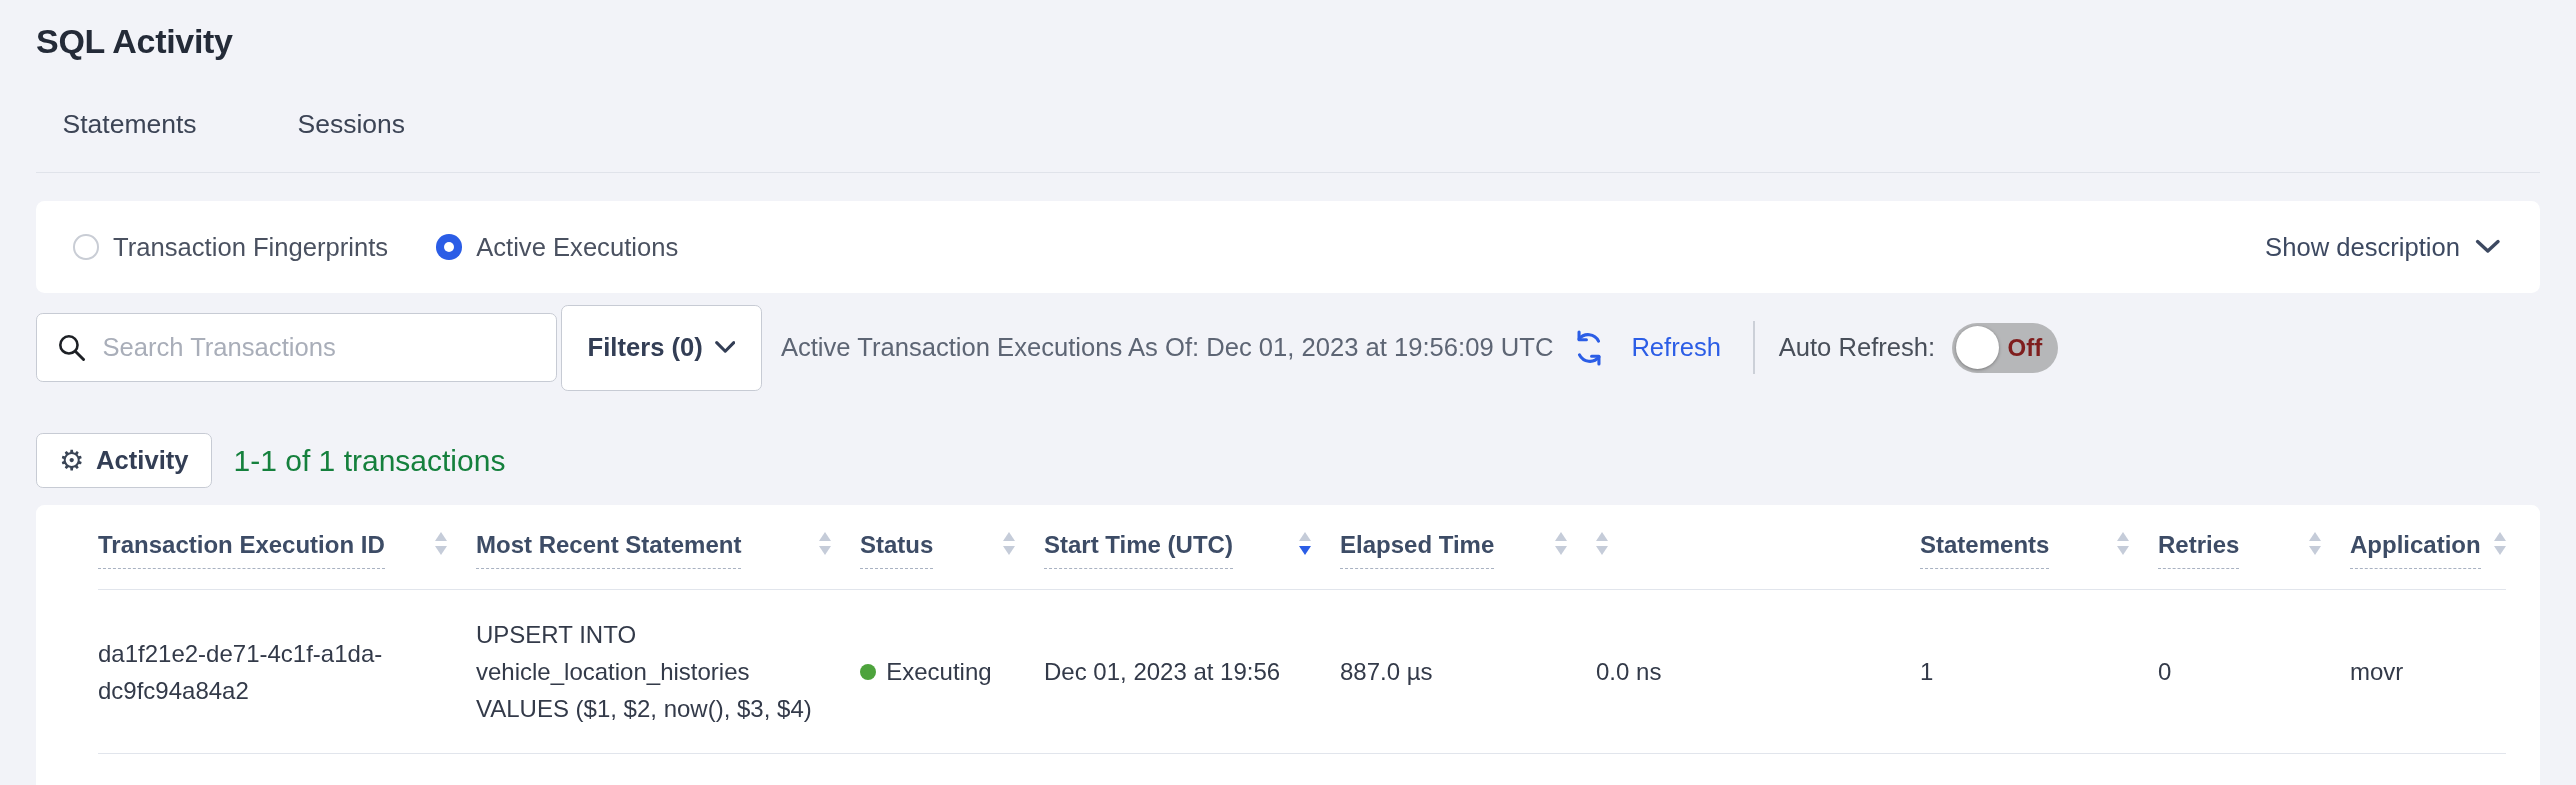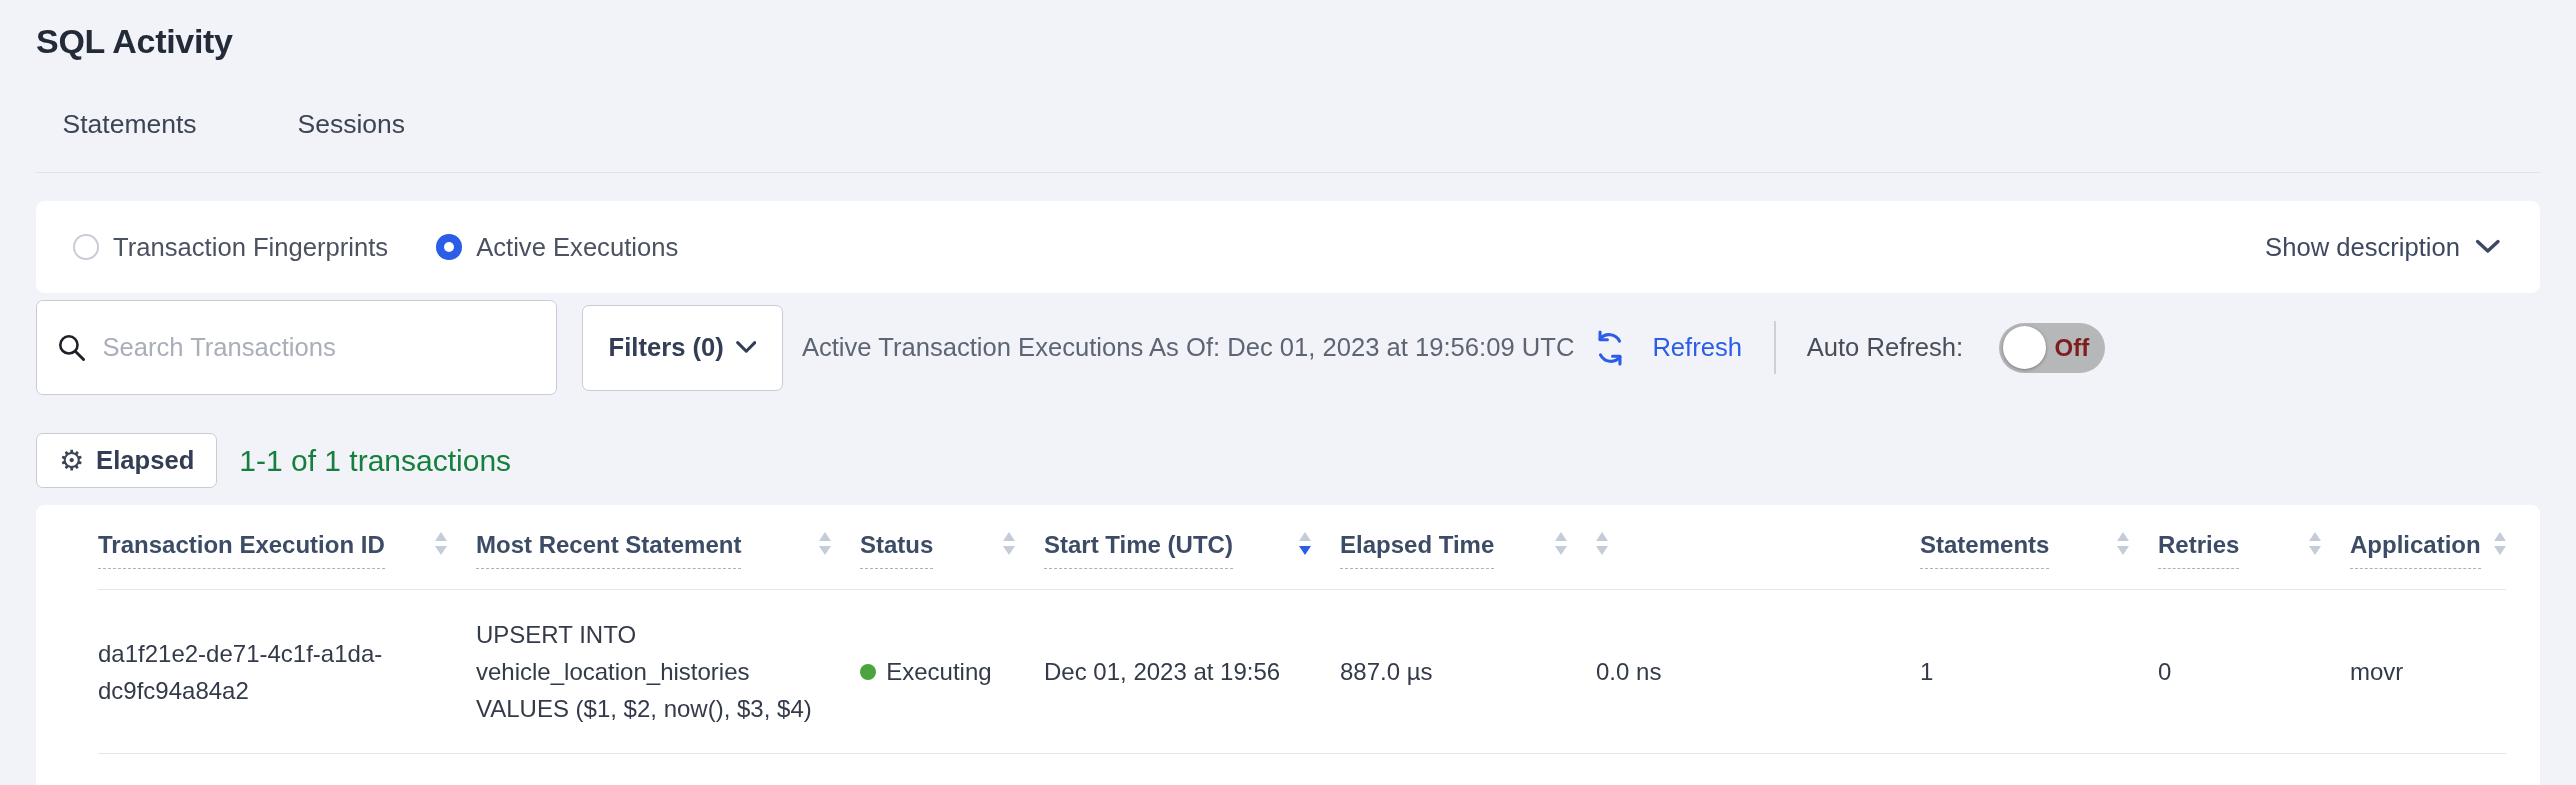--- a/index.html
+++ b/index.html
@@ -43,40 +43,40 @@
     margin:-5.1px 0 0 -5.1px; border-radius:50%; background:#ffffff;
   }
   .radio-label { font-size:25.6px; color:#4a5160; }
   .flex-spacer { flex:1; }
   .show-desc { display:flex; align-items:center; cursor:pointer; }
   .show-desc-label { font-size:25.6px; color:#3d4961; margin-right:15.4px; }
 
   
   .controls { margin-top:17px; display:flex; align-items:center; height:75px; }
   .search-box {
-    width:521px; height:95px; background:#fff; border:1.7px solid #c7cbd4; border-radius:6.8px;
+    width:521px; height:69px; background:#fff; border:1.7px solid #c7cbd4; border-radius:6.8px;
     display:flex; align-items:center; padding:0 17px 0 19px;
   }
   .search-box input {
     border:none; outline:none; flex:1; font-size:25.6px; color:#39414f;
     font-family:"Liberation Sans","DejaVu Sans",sans-serif; background:transparent; margin-left:15.4px;
   }
   .search-box input::placeholder { color:#a9aeb9; }
   .btn {
     background:#fff; border:1.7px solid #c7cbd4; border-radius:6.8px;
     display:flex; align-items:center; justify-content:center; cursor:pointer;
     font-size:25.6px; font-weight:700; color:#333e55;
   }
-  .filters-btn { height:86px; padding:0 25.6px; margin-left:25px; }
+  .filters-btn { height:86px; padding:0 25.6px; margin-left:4px; }
   .filters-btn .chev { margin-left:12px; }
   .asof { margin-left:19px; font-size:25.6px; color:#5d6574; white-space:nowrap; }
   .refresh { display:flex; align-items:center; margin-left:17px; cursor:pointer; }
   .refresh-label { font-size:25.6px; color:#2b5de6; margin-left:23px; }
   .vdivider { width:1.7px; height:53px; background:#ccd0d8; margin-left:32px; }
-  .auto-refresh { display:flex; align-items:center; margin-left:31px;gap:19px; }
+  .auto-refresh { display:flex; align-items:center; margin-left:24px; }
   .auto-refresh-label { font-size:25.6px; color:#484e59; margin-right:17px; }
   .toggle {
     width:106px; height:50px; border-radius:25px; background:#b6b7b9; position:relative;
     cursor:pointer; display:flex; align-items:center; justify-content:flex-end; padding-right:16px;
   }
   .toggle .knob {
     position:absolute; left:3.4px; top:3.4px; width:43px; height:43px; border-radius:50%;
     background:#ffffff; box-shadow:0 0.9px 3.4px rgba(0,0,0,.35);
   }
   .toggle-state { font-size:24px; font-weight:700; color:#7f1d1d; }
@@ -178,21 +178,21 @@
       <div class="toggle">
         <span class="knob"></span>
         <span class="toggle-state">Off</span>
       </div>
     </div>
   </div>
 
   <div class="table-toolbar">
     <div class="btn columns-btn">
       <span class="gear">⚙</span>
-      <span>Elapsed</span>
+      <span>Activity</span>
     </div>
     <span class="result-count">1-1 of 1 transactions</span>
   </div>
 
   <div class="card table-card">
 
     <div class="tgrid thead">
       <div class="th">
         <span class="th-label">Transaction Execution ID</span>
         <span class="sorter">

